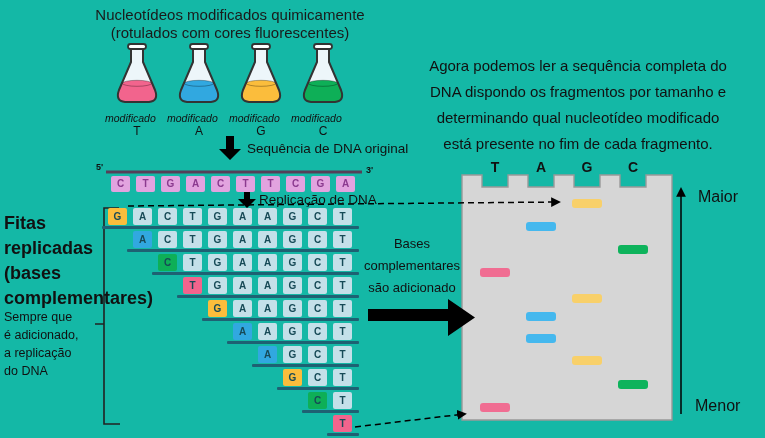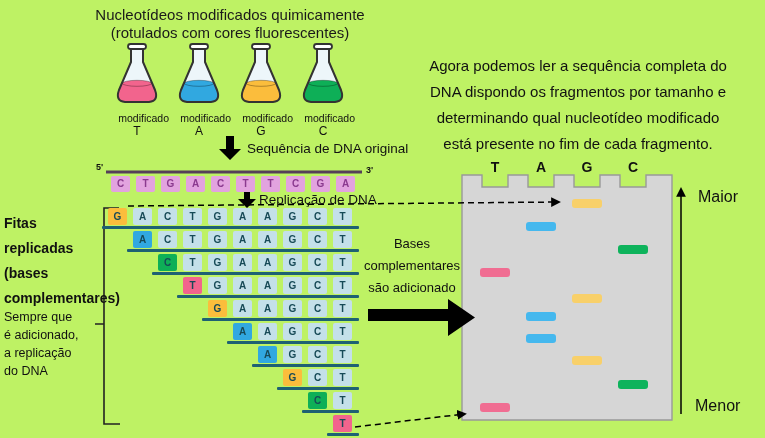--- a/index.html
+++ b/index.html
@@ -1,35 +1,35 @@
 <!DOCTYPE html>
 <html><head>
 <meta charset="utf-8">
 <style>
   html,body{margin:0;padding:0;background:#fff;}
-  .stage{position:relative;width:765px;height:438px;background:#bef264;overflow:hidden;
+  .stage{position:relative;width:765px;height:438px;background:#14b8a6;overflow:hidden;
          font-family:"Liberation Sans","DejaVu Sans",sans-serif;color:#111;}
   .abs{position:absolute;}
   .title{position:absolute;left:55px;top:6px;width:350px;text-align:center;
          font-size:15px;line-height:18px;color:#1a1a1a;}
   .flask{position:absolute;top:42px;width:56px;height:66px;}
-  .flask-label{position:absolute;top:112px;width:64px;text-align:right;font-size:10.5px;}
+  .flask-label{position:absolute;top:112px;width:64px;text-align:left;font-size:10.5px;font-style:italic;}
   .flask-base{position:absolute;top:124px;width:64px;text-align:center;font-size:12px;}
   .arrow1-label{position:absolute;left:247px;top:141px;font-size:13.5px;}
   .arrow2-label{position:absolute;left:259px;top:192px;font-size:13.5px;}
   .five-prime{position:absolute;left:96px;top:162px;font-size:9px;font-weight:bold;}
   .three-prime{position:absolute;left:366px;top:165px;font-size:9px;font-weight:bold;}
   #template-row{position:absolute;left:111px;top:176px;display:flex;gap:6px;}
   .tbox{width:19px;height:16px;border-radius:2px;text-align:center;line-height:16px;
         font-size:10px;font-weight:bold;}
   .srow{position:absolute;display:flex;gap:6px;}
   .bbox{width:19px;height:17px;border-radius:2px;text-align:center;line-height:17px;
         font-size:10px;font-weight:bold;}
   .sline{position:absolute;height:3px;border-radius:1px;}
-  .left-bold{position:absolute;left:4px;top:211px;width:100px;font-size:14px;
+  .left-bold{position:absolute;left:4px;top:211px;width:100px;font-size:18px;
              font-weight:bold;line-height:25px;}
   .left-normal{position:absolute;left:4px;top:308px;width:110px;font-size:12.5px;line-height:18px;}
   .middle-label{position:absolute;left:350px;top:233px;width:124px;text-align:center;
                 font-size:13px;line-height:22px;}
   .right-para{position:absolute;left:392px;top:53px;width:372px;text-align:center;
               font-size:15px;line-height:26px;}
   .lane-label{position:absolute;top:159px;width:30px;text-align:center;
               font-size:14px;font-weight:bold;}
   .band{position:absolute;width:30px;height:9px;border-radius:3px;}
   .size-label{position:absolute;font-size:16px;}

